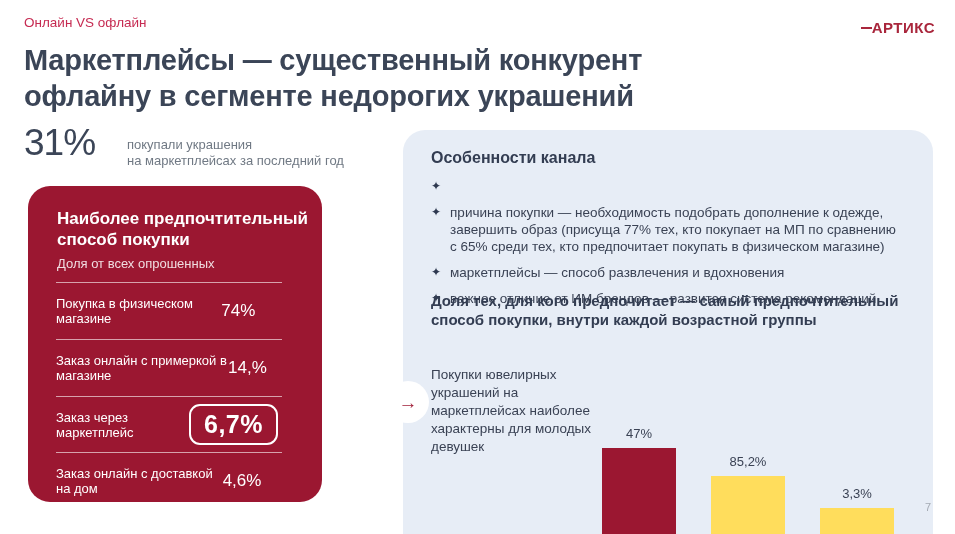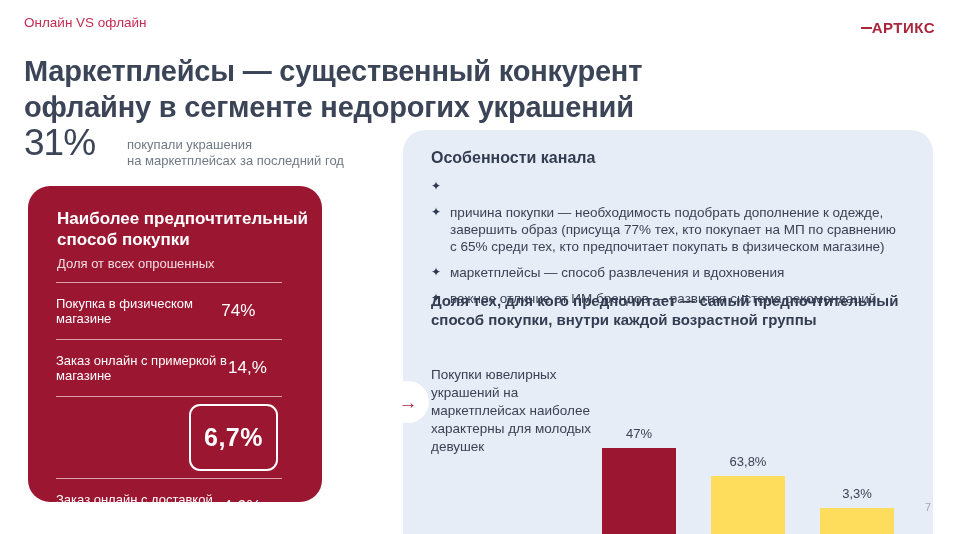--- a/index.html
+++ b/index.html
@@ -6,21 +6,21 @@
   html,body { background:#e9e9e9; }
   .slide {
     position:relative; width:955px; height:534px; background:#ffffff;
     font-family:"Liberation Sans", sans-serif; overflow:hidden; margin:0 auto;
   }
   
   .eyebrow { position:absolute; left:24px; top:15px; font-size:13.5px; color:#C62B52; }
   .logo { position:absolute; right:20px; top:19px; font-size:15px; font-weight:bold;
           color:#A9263C; letter-spacing:.5px; display:flex; align-items:center; }
   .logo-dash { display:inline-block; width:11px; height:2px; background:#A9263C; margin-right:0px; }
-  .title { position:absolute; left:24px; top:53px; font-size:29px; line-height:36px;
+  .title { position:absolute; left:24px; top:42px; font-size:29px; line-height:36px;
            color:#3B4557; letter-spacing:-0.2px; }
   .title span { display:block; }
   
   .stat-value { position:absolute; left:24px; top:122px; font-size:37px; color:#3B4557; letter-spacing:-1px; }
   .stat-caption { position:absolute; left:127px; top:137px; font-size:13px; line-height:16px; color:#707984; }
   .stat-caption span { display:block; }
   
   .card-red { position:absolute; left:28px; top:186px; width:294px; height:316px;
               background:#9B1731; border-radius:22px; color:#ffffff; }
   .card-red-head { position:absolute; left:29px; top:22px; }
@@ -28,21 +28,21 @@
   .card-red-title span { display:block; }
   .card-red-sub { margin-top:6px; font-size:13px; color:rgba(255,255,255,.85); }
   .rows { position:absolute; left:28px; right:40px; top:96px; }
   .row { display:flex; align-items:center; border-top:1px solid rgba(255,255,255,.6); padding:13px 0; }
   .row.last { border-bottom:1px solid rgba(255,255,255,.6); }
   .row-label { font-size:13px; }
   .row-value { width:72px; margin-left:auto; font-size:17px; }
   .row.highlight { padding:7px 0; }
   .row.highlight .row-value { width:auto; margin-left:auto; margin-right:4px; }
   .value-box { display:inline-block; border:2px solid #ffffff; border-radius:11px;
-               padding:17px 13px; font-size:25px; font-weight:bold; letter-spacing:.5px; }
+               padding:4px 13px; font-size:25px; font-weight:bold; letter-spacing:.5px; }
   
   .arrow-badge { position:absolute; left:387px; top:381px; width:42px; height:42px;
                  background:#ffffff; border-radius:50%; display:flex; align-items:center;
                  justify-content:center; z-index:5; }
   .arrow-badge span { color:#A01E38; font-size:19px; font-weight:bold; line-height:1; }
   
   .card-blue { position:absolute; left:403px; top:130px; width:530px; height:452px;
                background:#E7EDF6; border-radius:22px; padding:19px 28px; color:#3A4254; }
   .card-blue-title { font-size:16px; font-weight:bold; color:#333D52; }
   .bullets { list-style:none; margin-top:11px; max-width:478px; }
@@ -94,20 +94,21 @@
     <div class="rows">
       <div class="row">
         <span class="row-label">Покупка в физическом магазине</span>
         <span class="row-value">74%</span>
       </div>
       <div class="row">
         <span class="row-label">Заказ онлайн с примеркой в магазине</span>
         <span class="row-value">14,%</span>
       </div>
       <div class="row highlight">
+        <span class="row-label">Заказ через маркетплейс</span>
         <span class="row-value"><span class="value-box">6,7%</span></span>
       </div>
       <div class="row last">
         <span class="row-label">Заказ онлайн с доставкой на дом</span>
         <span class="row-value">4,6%</span>
       </div>
     </div>
   </div>
 
   <div class="arrow-badge">
@@ -136,21 +137,21 @@
     <div class="chart-heading">
       <span>Доля тех, для кого предпочитает — самый предпочтительный</span>
       <span>способ покупки, внутри каждой возрастной группы</span>
     </div>
     <div class="chart-note">Покупки ювелирных украшений на маркетплейсах наиболее характерны для молодых девушек</div>
     <div class="bar-chart">
         <div class="bar" style="left: 199px; bottom: 44px; height: 90px; background: rgb(155, 23, 49);"></div>
         <div class="bar-value-label" style="left: 199px; bottom: 141px;">47%</div>
         <div class="bar-cat-label" style="left: 199px; bottom: 18px;">25-34</div>
         <div class="bar" style="left: 308px; bottom: 44px; height: 62px; background: rgb(255, 221, 92);"></div>
-        <div class="bar-value-label" style="left: 308px; bottom: 113px;">63,8%</div>
+        <div class="bar-value-label" style="left: 308px; bottom: 113px;">85,2%</div>
         <div class="bar-cat-label" style="left: 308px; bottom: 18px;">35-44</div>
         <div class="bar" style="left: 417px; bottom: 44px; height: 30px; background: rgb(255, 221, 92);"></div>
         <div class="bar-value-label" style="left: 417px; bottom: 81px;">3,3%</div>
         <div class="bar-cat-label" style="left: 417px; bottom: 18px;">45-54</div>
       </div>
   </div>
 
   <div class="page-number">7</div>
 
 </div>

